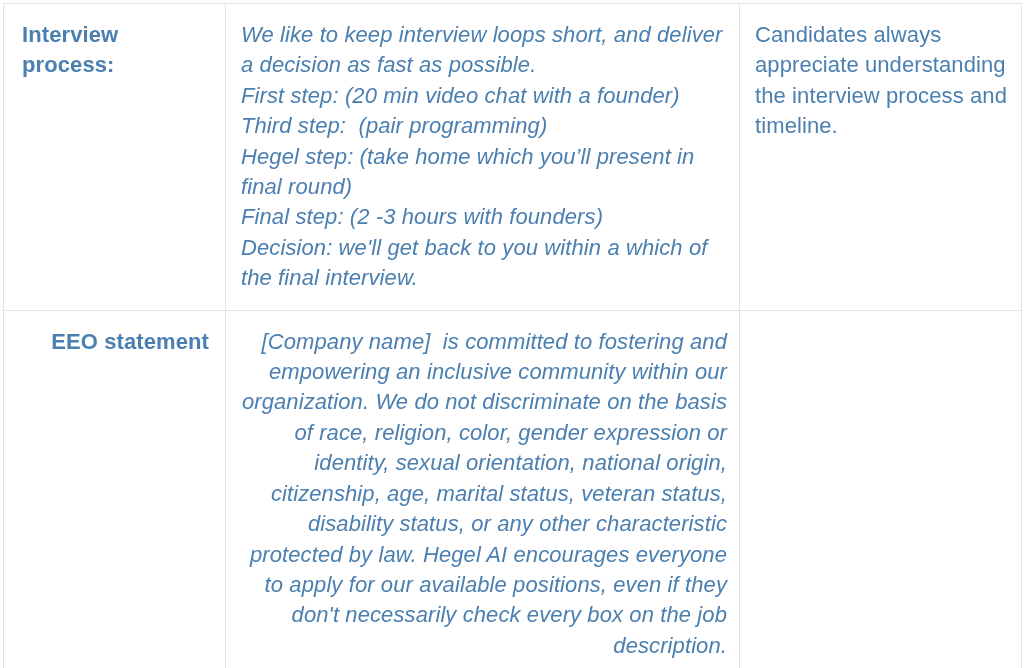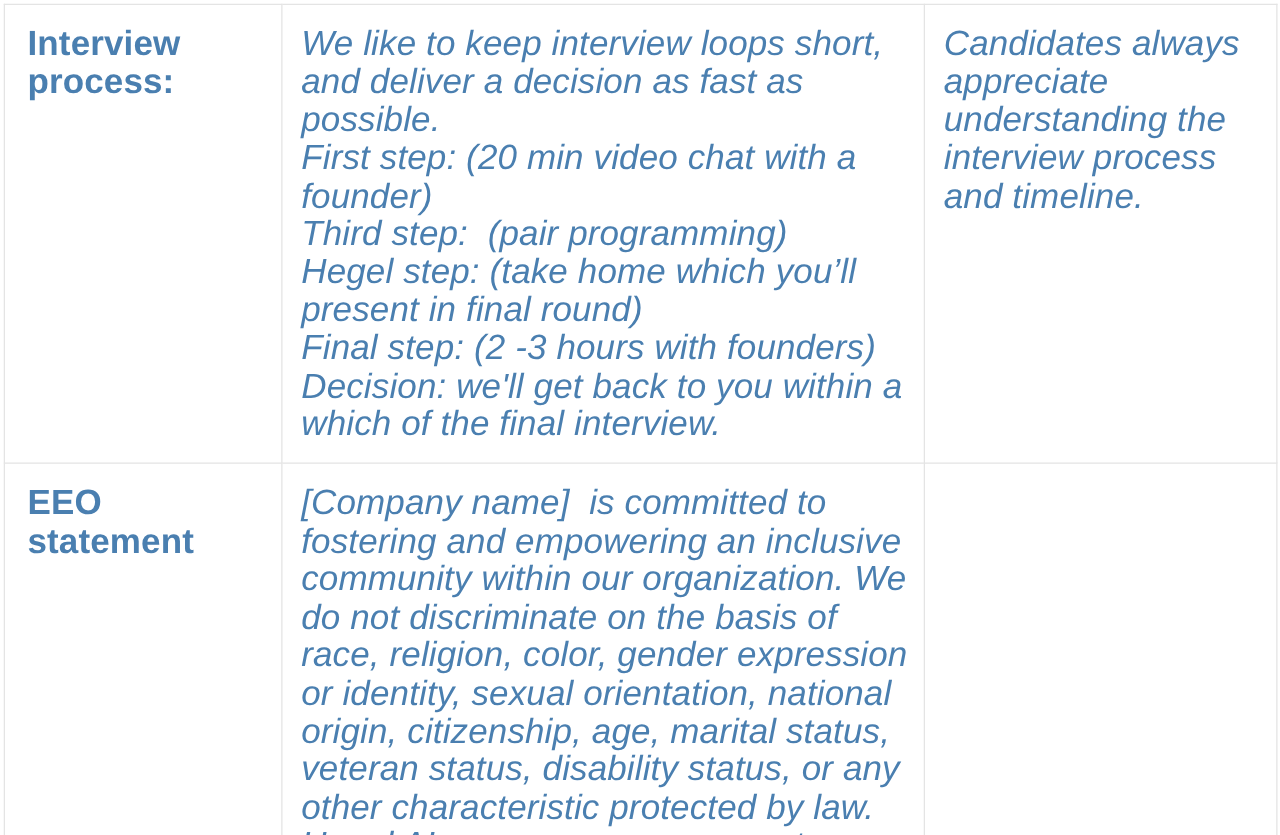--- a/index.html
+++ b/index.html
@@ -39,51 +39,50 @@
     background: #ffffff;
   }
 
   
   .col-label   { width: 221px; }
   .col-body    { width: 513px; }
   .col-note    { width: 281px; }
 
   .cell-inner {
     padding: 16px 16px 16px 17px;
-    font-size: 28px;
+    font-size: 22px;
     line-height: 30.4px;
     color: #4a7fb0;
     letter-spacing: 0.1px;
   }
 
   .cell-label .cell-inner {
     font-weight: bold;
     padding-left: 18px;
     padding-top: 16px;
   }
 
   .cell-body .cell-inner {
     padding-left: 15px;
     padding-right: 12px;
     font-style: italic;
   }
 
   .cell-note .cell-inner {
-    font-style: italic;
     padding-left: 15px;
     padding-right: 14px;
   }
 
   .line { display: block; white-space: pre-wrap; }
 
   .para { margin: 0; white-space: pre-wrap; }
 
   
   .row-interview .cell-inner { min-height: 263px; box-sizing: border-box; }
-  .row-eeo .cell-inner { min-height: 327px; box-sizing: border-box; }
+  .row-eeo .cell-inner { min-height: 327px; box-sizing: border-box; text-align: right; }
 </style>
 </head>
 <body>
 
 <div class="table-wrap">
   <table class="jd-table">
     <tbody>
 
       <tr class="row-interview">
         <td class="col-label cell-label">

